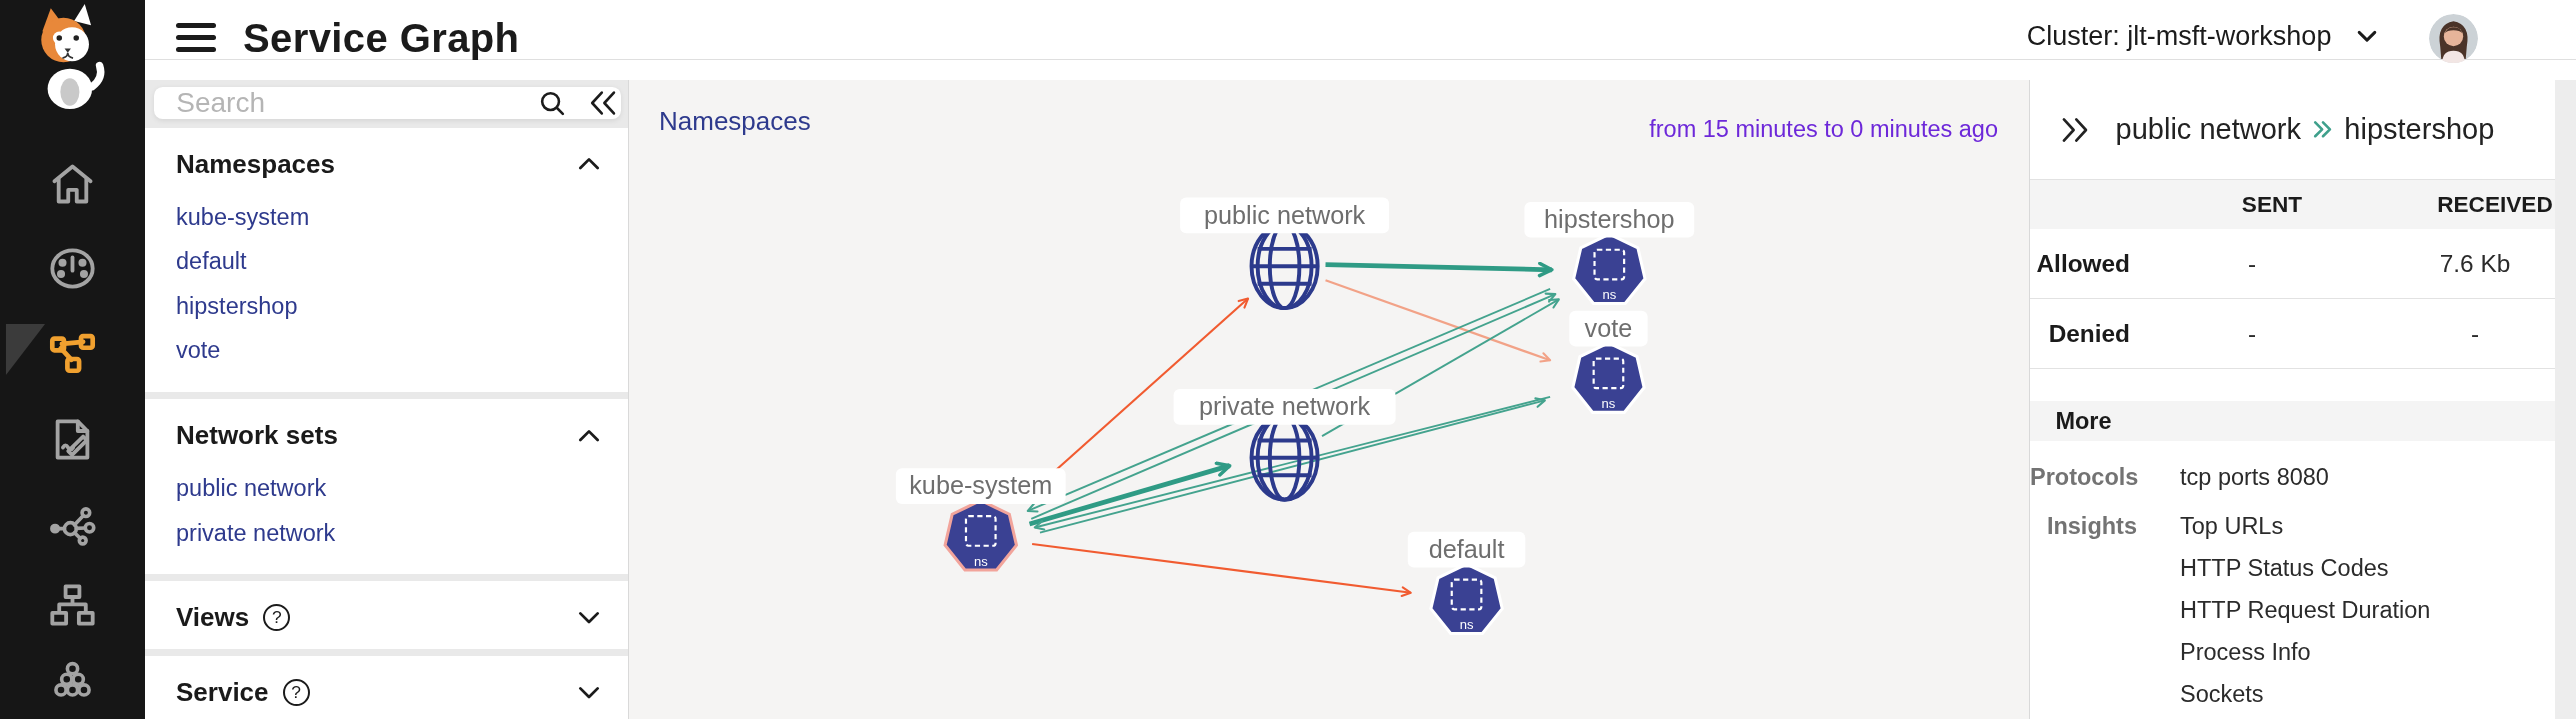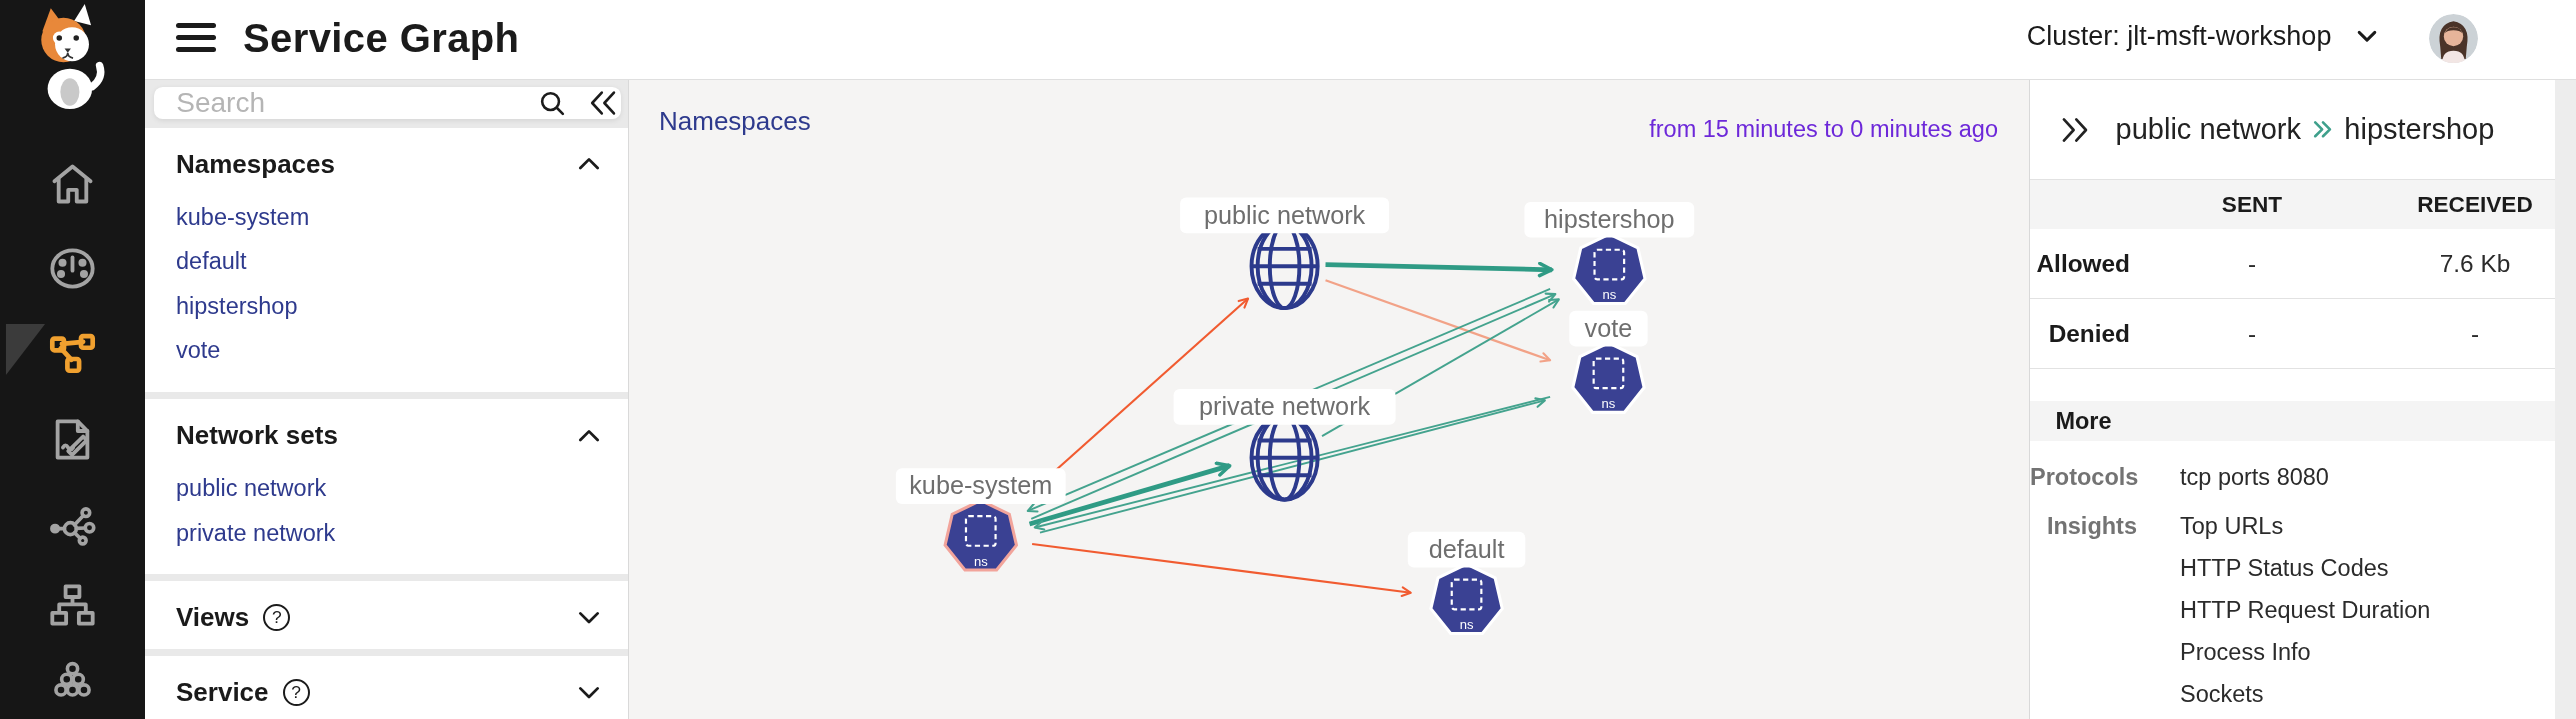--- a/index.html
+++ b/index.html
@@ -7,21 +7,21 @@
   body { font-family:"Liberation Sans","DejaVu Sans",sans-serif; background:#fff; position:relative; }
 
   
   .rail { position:absolute; left:0; top:0; width:145px; height:719px; background:#161616; z-index:5; }
   .rail-logo { position:absolute; left:19px; top:3.5px; width:106px; height:77px; }
   .rail-item { position:absolute; left:0; width:145px; height:52px; display:flex; align-items:center; justify-content:center; cursor:pointer; }
   .rail-item svg { width:51px; height:51px; }
   .rail-notch { position:absolute; left:0; top:-3.5px; width:40px; height:52px; }
 
   
-  .header { position:absolute; left:145px; top:0; width:2431px; height:80px; background:#fff; border-bottom:1.7px solid #dfdfdf; z-index:4; }
+  .header { position:absolute; left:145px; top:0; width:2431px; height:60px; background:#fff; border-bottom:1.7px solid #dfdfdf; z-index:4; }
   .hamburger { position:absolute; left:31px; top:22.6px; width:40px; height:35px; cursor:pointer; }
   .hamburger span { display:block; height:5.2px; background:#1b1b1b; border-radius:2.6px; margin-bottom:7px; }
   .app-title { position:absolute; left:98px; top:15.7px; font-size:40px; font-weight:bold; color:#1b1b1b; letter-spacing:0.4px; }
   .cluster { position:absolute; right:196px; top:21px; display:flex; align-items:center; gap:22.6px; cursor:pointer; }
   .cluster-label { font-size:27px; color:#1b1b1b; }
   .avatar { position:absolute; right:98px; top:14px; width:49px; height:49px; border-radius:50%; overflow:hidden; cursor:pointer; }
 
   
   .subnav { position:absolute; left:145px; top:80px; width:484px; height:639px; background:#e9e9e9; border-right:1.7px solid #d9d9d9; display:flex; flex-direction:column; z-index:3; }
   .search-card { background:#fff; border-radius:8.7px; margin:7px 7px 8.7px 8.7px; height:75px; display:flex; align-items:center; padding:0 22.6px; box-shadow:0 1.7px 5.2px rgba(0,0,0,0.08); }
@@ -42,21 +42,21 @@
   .graph-time { position:absolute; right:31px; top:36px; font-size:23.5px; color:#6d28d9; }
   .graph svg.canvas { position:absolute; left:0; top:0; width:1400px; height:639px; }
 
   
   .details { position:absolute; left:2029px; top:80px; width:547px; height:639px; background:#fff; border-left:1.7px solid #d9d9d9; z-index:3; }
   .details-scrollbar { position:absolute; right:0; top:0; width:21px; height:639px; background:#ededed; }
   .details-header { height:99px; display:flex; align-items:center; gap:22.6px; padding:0 26px; }
   .details-breadcrumb { display:flex; align-items:center; gap:8.7px; font-size:29px; font-weight:500; color:#222; }
   .d-table { border-top:1.7px solid #e2e2e2; }
   .d-row { display:grid; grid-template-columns:100px 244px 1fr; align-items:center; }
-  .d-head { background:#f4f4f4; height:49px; }
+  .d-head { background:#f4f4f4; height:49px;gap:20px; }
   .d-head .d-col { font-size:22.6px; font-weight:bold; color:#1b1b1b; text-align:center; }
   .d-body { height:70px; border-bottom:1.7px solid #e2e2e2; }
   .d-label { font-size:24.4px; font-weight:bold; color:#1b1b1b; text-align:right; }
   .d-val { font-size:24.4px; color:#2b2b2b; text-align:center; }
   .d-gap { height:32px; }
   .more-band { background:#f4f4f4; height:40px; display:grid; grid-template-columns:107px 1fr; align-items:center; }
   .more-band .more-label { font-size:23.5px; font-weight:bold; color:#1b1b1b; text-align:center; }
   .more-row { display:grid; grid-template-columns:107px 1fr; padding-top:22.6px; }
   .more-key { font-size:23.5px; font-weight:bold; color:#737373; text-align:right; }
   .more-val { font-size:23.5px; color:#2b2b2b; padding-left:43px; }

